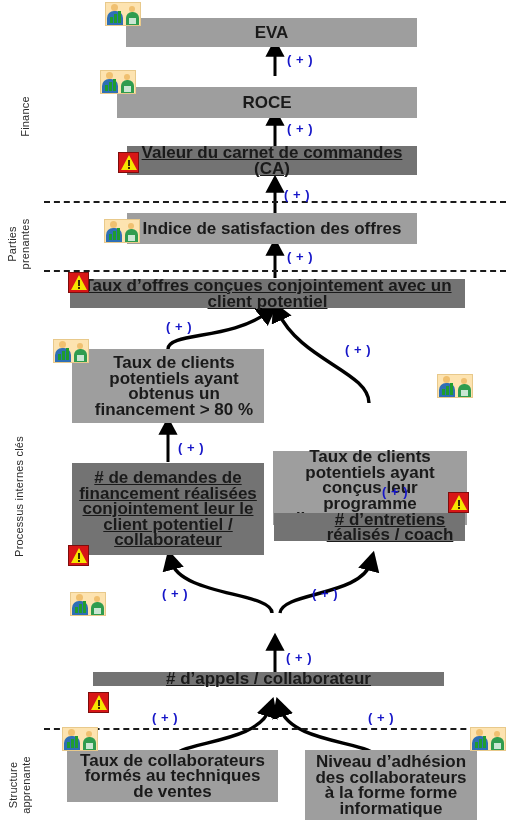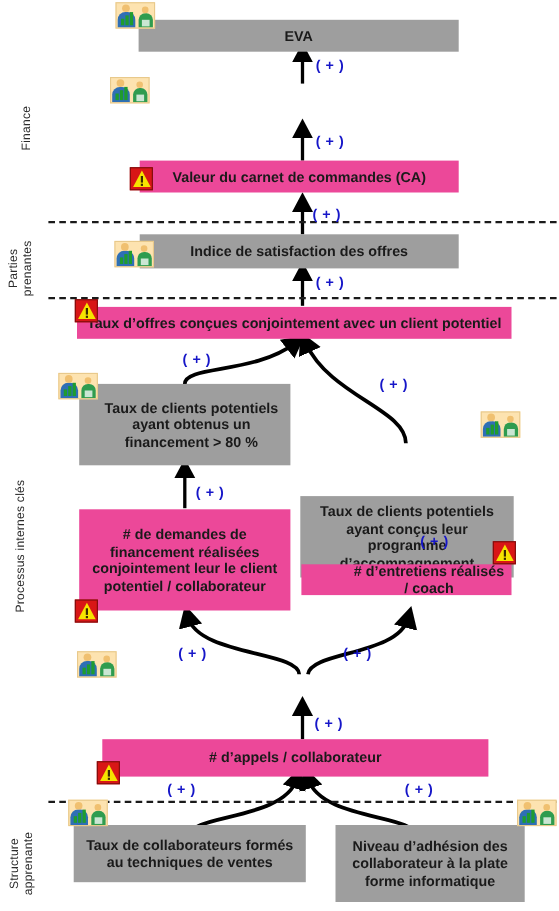--- a/index.html
+++ b/index.html
@@ -38,27 +38,27 @@
 
   
   .box{
     position:absolute;
     box-sizing:border-box;
     display:flex;
     align-items:center;
     justify-content:center;
     text-align:center;
     color:#1a1a1a;
-    font-size:13px;
+    font-size:17px;
     line-height:15.5px;
     font-weight:600;
     padding:2px 6px;
   }
   .box.gray{background:#9e9e9e;}
-  .box.yellow{background:#ec4899;}
+  .box.yellow{background:#737373;text-decoration:underline;}
 
   
   .plus{
     position:absolute;
     color:#1616c8;
     font-size:13px;
     font-weight:700;
     letter-spacing:.5px;
     white-space:nowrap;
   }
@@ -174,20 +174,21 @@
     <span class="body"></span>
       <span class="head"></span>
       <span class="bar1"></span>
       <span class="bar2"></span>
       <span class="bar3"></span>
     <span class="body2"></span>
       <span class="head2"></span>
       <span class="bar4"></span>
   </div>
 
+  <div class="box gray" style="left:117px; top:87px; width:300px; height:31px;">ROCE</div>
   <div class="owner-icon" style="left:100px; top:70px;">
     <span class="body"></span>
       <span class="head"></span>
       <span class="bar1"></span>
       <span class="bar2"></span>
       <span class="bar3"></span>
     <span class="body2"></span>
       <span class="head2"></span>
       <span class="bar4"></span>
   </div>
@@ -260,40 +261,40 @@
     <span class="body"></span>
       <span class="head"></span>
       <span class="bar1"></span>
       <span class="bar2"></span>
       <span class="bar3"></span>
     <span class="body2"></span>
       <span class="head2"></span>
       <span class="bar4"></span>
   </div>
 
-  <div class="box yellow" style="left:93px; top:672px; width:351px; height:34px;"># d’appels / collaborateur</div>
+  <div class="box yellow" style="left:93px; top:672px; width:351px; height:14px;"># d’appels / collaborateur</div>
   <div class="alert-icon" style="left:88px; top:692px;">
     <span class="tri"></span>
       <span class="bang"></span>
       <span class="dot"></span>
   </div>
 
   <div class="box gray" style="left:67px; top:750px; width:211px; height:52px;">Taux de collaborateurs formés au techniques de ventes</div>
   <div class="owner-icon" style="left:62px; top:727px;">
     <span class="body"></span>
       <span class="head"></span>
       <span class="bar1"></span>
       <span class="bar2"></span>
       <span class="bar3"></span>
     <span class="body2"></span>
       <span class="head2"></span>
       <span class="bar4"></span>
   </div>
 
-  <div class="box gray" style="left:305px; top:750px; width:172px; height:70px;">Niveau d’adhésion des collaborateur à la plate forme informatique</div>
+  <div class="box gray" style="left:305px; top:750px; width:172px; height:70px;">Niveau d’adhésion des collaborateurs à la forme forme informatique</div>
   <div class="owner-icon" style="left:470px; top:727px;">
     <span class="body"></span>
       <span class="head"></span>
       <span class="bar1"></span>
       <span class="bar2"></span>
       <span class="bar3"></span>
     <span class="body2"></span>
       <span class="head2"></span>
       <span class="bar4"></span>
   </div>

